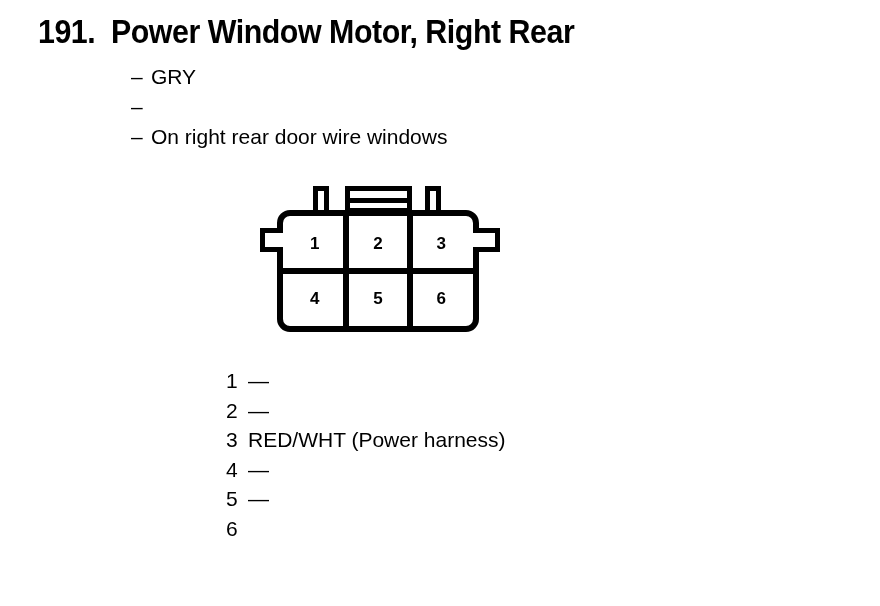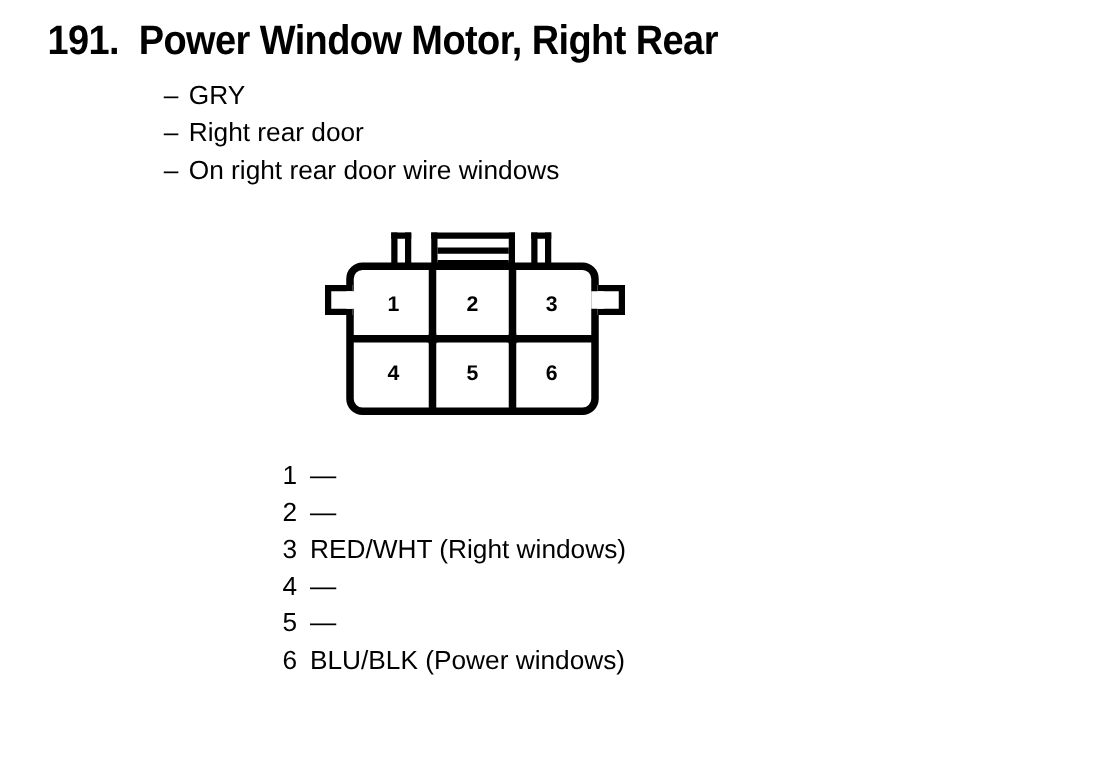--- a/index.html
+++ b/index.html
@@ -210,21 +210,20 @@
   <span class="title-text">Power Window Motor, Right Rear</span>
 </div>
 
 <div class="bullets">
   <div class="bullet-line">
     <span class="bullet-dash">–</span>
     <span class="bullet-label">GRY</span>
   </div>
   <div class="bullet-line">
     <span class="bullet-dash">–</span>
-    <span class="bullet-label">Right rear door</span>
   </div>
   <div class="bullet-line">
     <span class="bullet-dash">–</span>
     <span class="bullet-label">On right rear door wire windows</span>
   </div>
 </div>
 
 <div class="connector">
 
   <div class="tab-top left"></div>
@@ -268,27 +267,26 @@
   <div class="pin-row">
     <span class="pin-num">1</span>
     <span class="pin-desc">—</span>
   </div>
   <div class="pin-row">
     <span class="pin-num">2</span>
     <span class="pin-desc">—</span>
   </div>
   <div class="pin-row">
     <span class="pin-num">3</span>
-    <span class="pin-desc">RED/WHT (Right windows)</span>
+    <span class="pin-desc">RED/WHT (Power harness)</span>
   </div>
   <div class="pin-row">
     <span class="pin-num">4</span>
     <span class="pin-desc">—</span>
   </div>
   <div class="pin-row">
     <span class="pin-num">5</span>
     <span class="pin-desc">—</span>
   </div>
   <div class="pin-row">
     <span class="pin-num">6</span>
-    <span class="pin-desc">BLU/BLK (Power windows)</span>
   </div>
 </div>
 
 </body></html>

